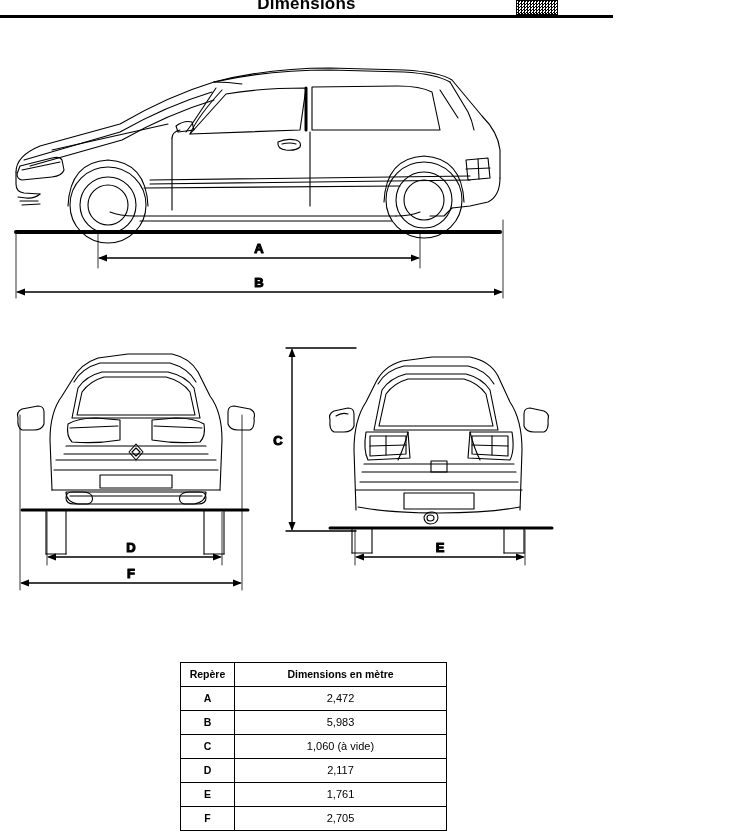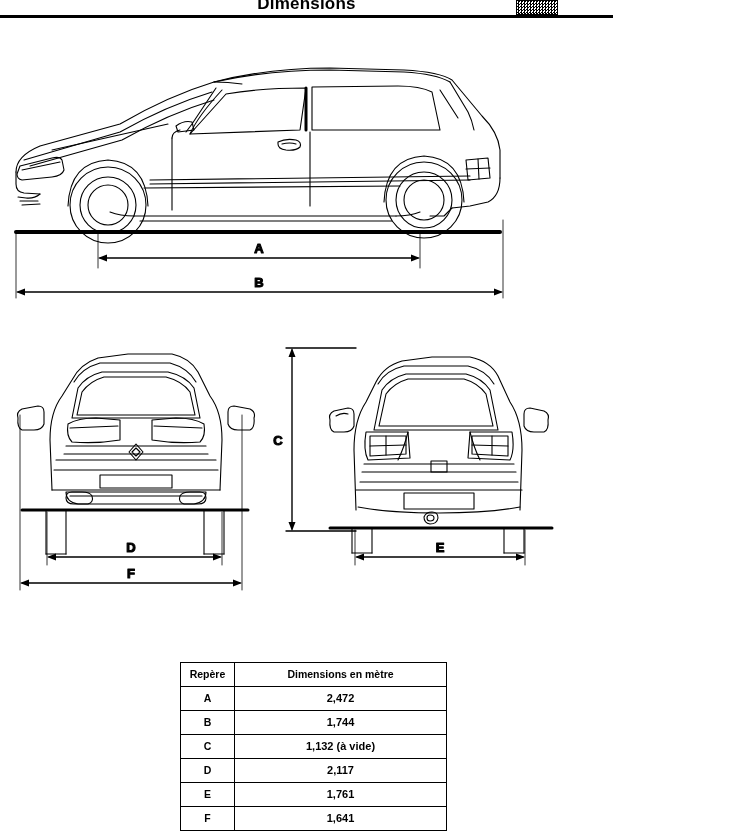--- a/index.html
+++ b/index.html
@@ -80,21 +80,21 @@
     font-size: 10.5px;
     font-weight: bold;
   }
   table.dims td.ref {
     width: 53px;
     font-size: 10.5px;
     font-weight: bold;
   }
   table.dims td.val {
     font-size: 11px;
-    font-weight: bold;
+    font-weight: normal;
     margin-top: 48px;
   }
   .dim-label-text {
     font-family: "Liberation Sans", sans-serif;
     font-size: 13px;
     font-weight: bold;
     fill: #000;
   }
 </style>
 </head>
@@ -369,33 +369,33 @@
         <th>Dimensions en mètre</th>
       </tr>
     </thead>
     <tbody>
       <tr>
         <td class="ref">A</td>
         <td class="val">2,472</td>
       </tr>
       <tr>
         <td class="ref">B</td>
-        <td class="val">1,744</td>
+        <td class="val">5,983</td>
       </tr>
       <tr>
         <td class="ref">C</td>
-        <td class="val">1,132  (à vide)</td>
+        <td class="val">1,060  (à vide)</td>
       </tr>
       <tr>
         <td class="ref">D</td>
         <td class="val">2,117</td>
       </tr>
       <tr>
         <td class="ref">E</td>
         <td class="val">1,761</td>
       </tr>
       <tr>
         <td class="ref">F</td>
-        <td class="val">1,641</td>
+        <td class="val">2,705</td>
       </tr>
     </tbody>
   </table>
 </div>
 
 </body></html>

